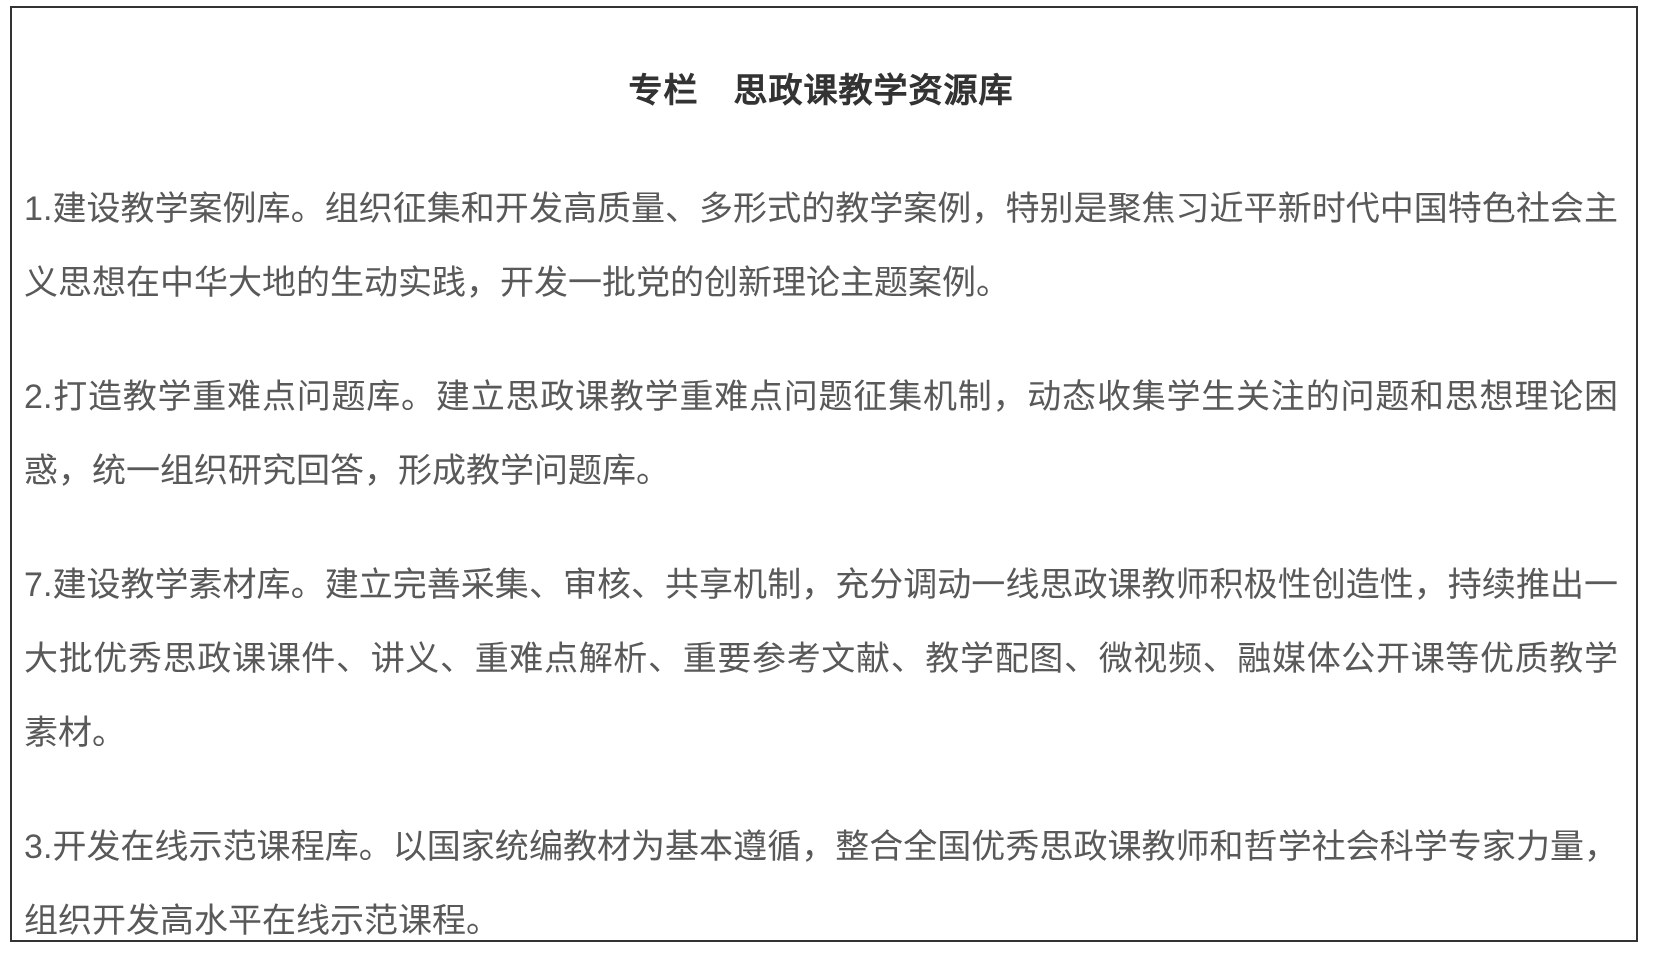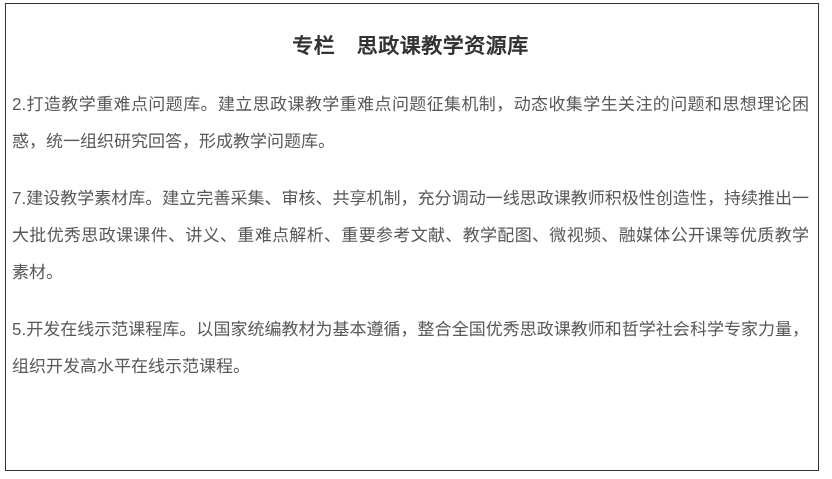--- a/index.html
+++ b/index.html
@@ -28,21 +28,21 @@
   .doc-box {
     margin: 3px 13px 0 5px;
     height: 468px;
     border: 1px solid var(--border);
     background: var(--background);
     padding: 30px 9px 18px 6px;
     overflow: hidden;
   }
   .doc-title {
     margin: 0;
-    font-size: 21px;
+    font-size: 17px;
     line-height: 24px;
     font-weight: bold;
     text-align: center;
     color: var(--title_text);
     letter-spacing: 0.5px;
   }
   .doc-paragraph {
     margin: 20px 0 0 0;
     font-size: 17px;
     line-height: 37px;
@@ -53,17 +53,18 @@
   .doc-paragraph:first-of-type {
     margin-top: 28px;
   }
 </style>
 </head>
 <body>
 
 <div class="doc-page">
   <div class="doc-box">
     <h1 class="doc-title">专栏　思政课教学资源库</h1>
+    <p class="doc-paragraph">1.建设教学案例库。组织征集和开发高质量、多形式的教学案例，特别是聚焦习近平新时代中国特色社会主义思想在中华大地的生动实践，开发一批党的创新理论主题案例。</p>
     <p class="doc-paragraph">2.打造教学重难点问题库。建立思政课教学重难点问题征集机制，动态收集学生关注的问题和思想理论困惑，统一组织研究回答，形成教学问题库。</p>
     <p class="doc-paragraph">7.建设教学素材库。建立完善采集、审核、共享机制，充分调动一线思政课教师积极性创造性，持续推出一大批优秀思政课课件、讲义、重难点解析、重要参考文献、教学配图、微视频、融媒体公开课等优质教学素材。</p>
-    <p class="doc-paragraph">5.开发在线示范课程库。以国家统编教材为基本遵循，整合全国优秀思政课教师和哲学社会科学专家力量，组织开发高水平在线示范课程。</p>
+    <p class="doc-paragraph">3.开发在线示范课程库。以国家统编教材为基本遵循，整合全国优秀思政课教师和哲学社会科学专家力量，组织开发高水平在线示范课程。</p>
   </div>
 </div>
 
 </body></html>

